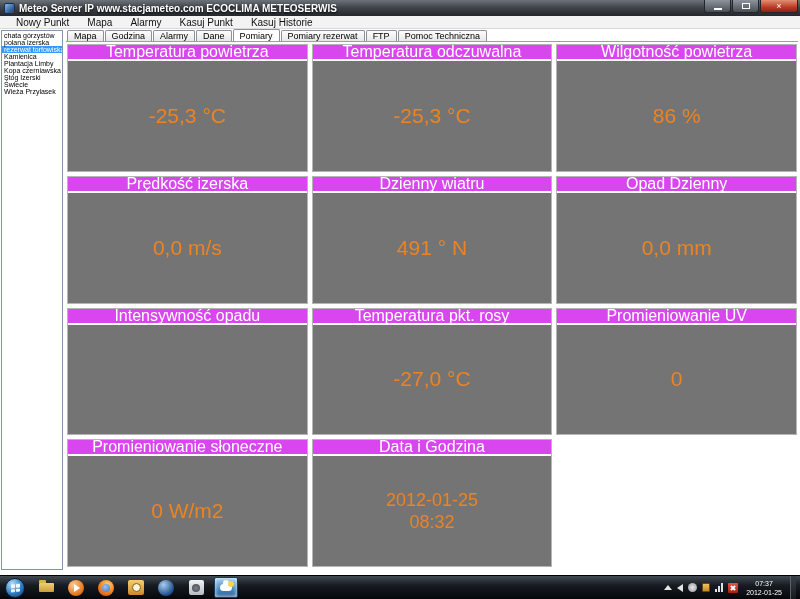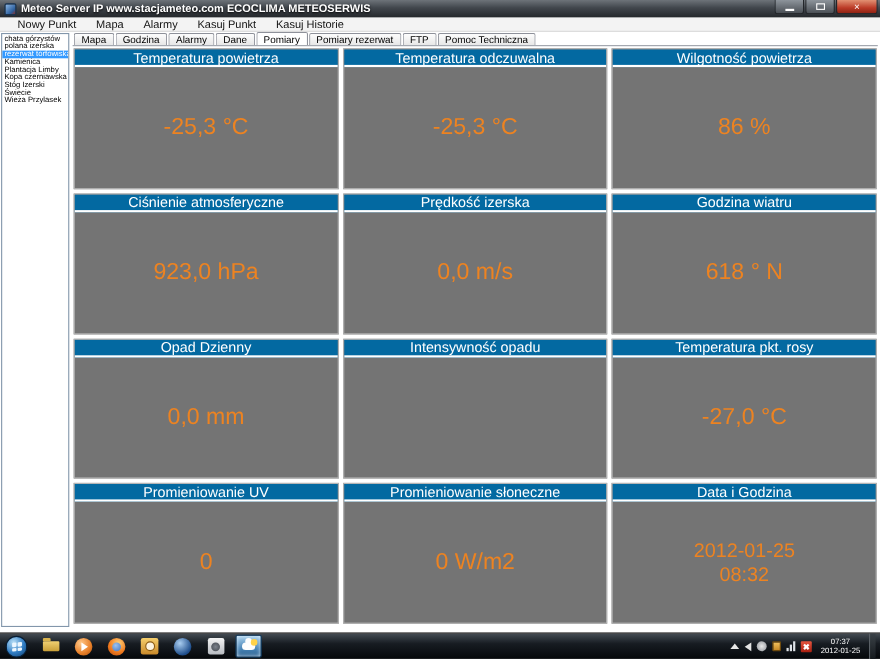--- a/index.html
+++ b/index.html
@@ -28,21 +28,21 @@
   .list-item { padding:0 2px; white-space:nowrap; color:#000; }
   .list-item.selected { background:#3399ff; color:#fff; }
 
   .main { flex:1; display:flex; flex-direction:column; min-width:0; padding:0 2px 0 1px; }
   .tabs { height:12px; flex:0 0 auto; display:flex; align-items:flex-end; font-size:9px; padding-left:1px; }
   .tab { background:linear-gradient(#fdfdfd,#e7e7e7); border:1px solid #8e919a; border-bottom:none; border-radius:2px 2px 0 0; padding:0 6px; height:11px; line-height:11px; margin-right:1px; color:#000; white-space:nowrap; }
   .tab.active { background:#fff; height:12px; line-height:12px; position:relative; z-index:2;text-align:right; }
 
   .grid { flex:1; min-height:0; display:grid; grid-template-columns:repeat(3,1fr); grid-template-rows:repeat(4,1fr); gap:4px; padding:2px 1px 8px 1px; background:#fff; border-top:1px solid #9b9fa8; }
   .panel { background:#747474; border:1px solid #b5b5b5; display:flex; flex-direction:column; min-height:0; }
-  .panel-header { height:16px; flex:0 0 auto; background:#0369a1; border-bottom:2px solid #fff; color:#fff; font-size:13px; display:flex; align-items:center; justify-content:center; white-space:nowrap; }
+  .panel-header { height:16px; flex:0 0 auto; background:#d946ef; border-bottom:2px solid #fff; color:#fff; font-size:16px; display:flex; align-items:center; justify-content:center; white-space:nowrap; }
   .panel-body { flex:1; display:flex; flex-direction:column; align-items:center; justify-content:center; color:#ED8321; font-size:21px; }
   .panel.date .panel-body { font-size:18px; line-height:1.25; }
 
   
   .taskbar { height:24px; flex:0 0 auto; background:linear-gradient(#434b52,#171c22 40%,#05070a); display:flex; align-items:center; padding:0 0 0 3px; border-top:1px solid #000; }
   .start-orb { width:20px; height:20px; border-radius:50%; background:radial-gradient(circle at 35% 28%,#b8e0f8,#2f7bc2 55%,#0f3a66); border:1px solid #081d33; margin:0 6px 0 2px; display:flex; align-items:center; justify-content:center; flex:0 0 auto; }
   .flag { width:9px; height:8px; display:grid; grid-template-columns:1fr 1fr; grid-template-rows:1fr 1fr; gap:1px; transform:skewY(-6deg); }
   .flag span { background:#ecf7ff; border-radius:1px; }
   .task-icon { width:24px; height:21px; margin:0 3px; border-radius:2px; display:flex; align-items:center; justify-content:center; position:relative; flex:0 0 auto; }
   .task-icon.active { background:linear-gradient(#a9d0ec,#4a86b8 60%,#2b5f8e); border:1px solid #123c61; box-shadow:inset 0 0 4px #e4f3ff; }
@@ -144,35 +144,29 @@
             </div>
         </div>
         <div class="panel">
           <div class="panel-header">Wilgotność powietrza</div>
           <div class="panel-body">
               <div>86 %</div>
             </div>
         </div>
 
         <div class="panel">
-          <div class="panel-header">Ciśnienie atmosferyczne</div>
-          <div class="panel-body">
-              <div>923,0 hPa</div>
-            </div>
-        </div>
-        <div class="panel">
           <div class="panel-header">Prędkość izerska</div>
           <div class="panel-body">
               <div>0,0 m/s</div>
             </div>
         </div>
         <div class="panel">
-          <div class="panel-header">Godzina wiatru</div>
-          <div class="panel-body">
-              <div>618 ° N</div>
+          <div class="panel-header">Dzienny wiatru</div>
+          <div class="panel-body">
+              <div>491 ° N</div>
             </div>
         </div>
 
         <div class="panel">
           <div class="panel-header">Opad Dzienny</div>
           <div class="panel-body">
               <div>0,0 mm</div>
             </div>
         </div>
         <div class="panel">

